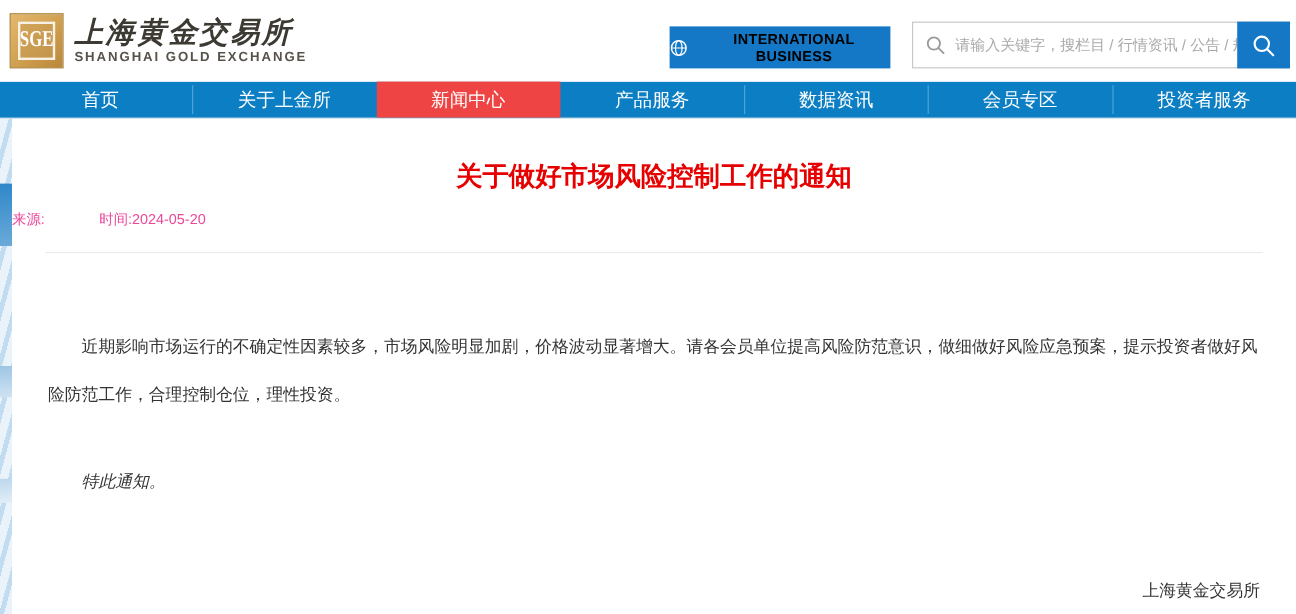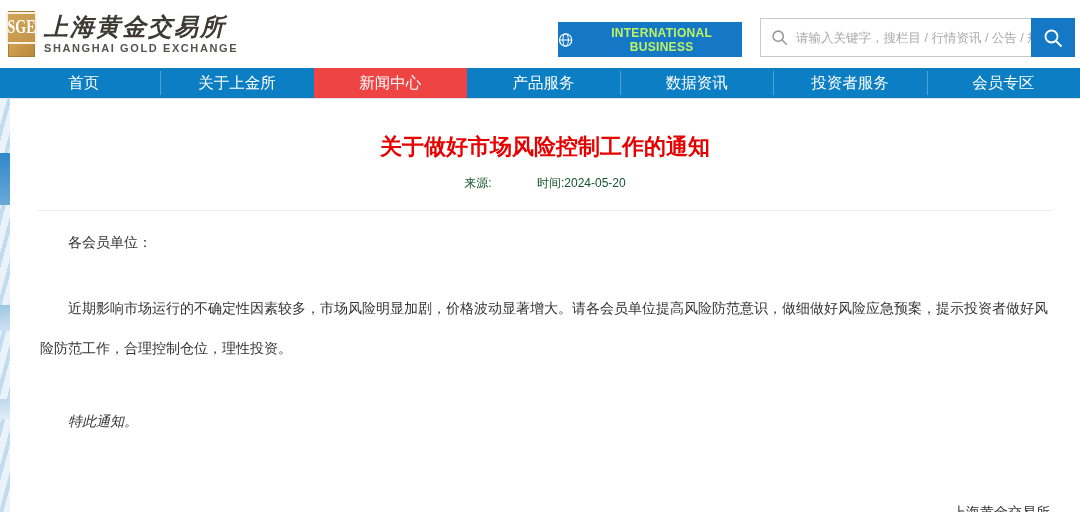--- a/index.html
+++ b/index.html
@@ -3,40 +3,40 @@
 <meta charset="utf-8">
 <style>
   * { margin:0; padding:0; box-sizing:border-box; }
   html,body { width:1080px; height:512px; overflow:hidden;
     font-family:"Liberation Sans","DejaVu Sans",sans-serif; background:#ffffff; }
 
   
   .header { position:relative; height:68px; background:#ffffff; }
   .logo { position:absolute; left:8px; top:11px; display:flex; align-items:center; }
   .logo-square {
-    width:27px; height:46px;
+    width:45px; height:46px;
     background:linear-gradient(135deg,#e3b96f 0%,#cf9f4f 55%,#b8873a 100%);
     border:1px solid #a97e33;
-    display:flex; justify-content:center;
+    display:flex; align-items:center; justify-content:center;
   }
   .logo-square-inner {
     width:31px; height:32px; border:2px solid rgba(255,255,255,.85);
     background:linear-gradient(135deg,#d2a558,#c3944a);
     display:flex; align-items:center; justify-content:center;
   }
   .logo-monogram { color:#fff; font-weight:bold; font-size:14px; letter-spacing:0;
     font-family:"Liberation Serif","DejaVu Serif",serif; transform:scaleY(1.35); }
   .logo-text { margin-left:9px; }
   .logo-cn { font-family:"DejaVu Serif","Liberation Serif",serif; font-style:italic;
     font-weight:bold; font-size:24px; color:#3d3a33; letter-spacing:2px; line-height:24px; }
   .logo-en { font-size:11px; font-weight:bold; color:#57524a; letter-spacing:1.6px; margin-top:3px; }
 
   .intl-btn {
     position:absolute; left:558px; top:22px; width:184px; height:35px;
-    background:#1478c6; color:#bef264; border:none; cursor:pointer;
+    background:#1478c6; color:#000000; border:none; cursor:pointer;
     display:flex; align-items:center; justify-content:center; gap:8px;
     font-size:12px; font-weight:bold; letter-spacing:.3px;
     font-family:"Liberation Sans",sans-serif;
   }
 
   .searchbox {
     position:absolute; left:760px; top:18px; width:315px; height:39px;
     border:1px solid #c9c9c9; background:#fff; display:flex; align-items:center;
   }
   .searchbox .lens { margin:0 8px 0 10px; flex:0 0 auto; }
@@ -66,21 +66,21 @@
       linear-gradient(175deg,#bcd8ec,#e2eef7),
       repeating-linear-gradient(105deg, rgba(255,255,255,0) 0 7px, rgba(166,204,233,.6) 7px 11px);
     background-repeat:no-repeat,no-repeat,no-repeat,repeat;
     background-size:10px 52px,10px 26px,10px 20px,auto;
     background-position:0 54px,0 206px,0 300px,0 0;
   }
   .content { position:absolute; left:10px; right:0; top:0; bottom:0; background:#fff; }
 
   .article-title { margin-top:33px; text-align:center; color:#e60000;
     font-size:22px; font-weight:bold; }
-  .article-meta { margin-top:13px; text-align:center; font-size:12px; color:#14532d; }
+  .article-meta { margin-top:13px; text-align:left; font-size:12px; color:#ec4899; }
   .article-meta .meta-time { margin-left:42px; }
   .article-divider { border:none; border-top:1px solid #ececec; margin:18px 28px 0 28px; }
 
   .article-body { padding:21px 30px 0 30px; font-size:14px; color:#333; }
   .article-body .indent { text-indent:2em; }
   .salutation { line-height:20px; }
   .para { margin-top:36px; line-height:40px; }
   .closing { margin-top:43px; line-height:20px;font-style:italic; }
   .sign-name { margin-top:71px; text-align:right; padding-right:0px; line-height:20px; }
   .sign-date { margin-top:26px; text-align:right; line-height:20px; }
@@ -127,39 +127,38 @@
     </button>
   </div>
 </div>
 
 <div class="nav">
   <div class="nav-item">首页</div>
   <div class="nav-item">关于上金所</div>
   <div class="nav-item active">新闻中心</div>
   <div class="nav-item">产品服务</div>
   <div class="nav-item">数据资讯</div>
+  <div class="nav-item">会员专区</div>
   <div class="nav-item">投资者服务</div>
-  <div class="nav-item">会员专区</div>
 </div>
 
 <div class="page">
   <div class="deco-stripe"></div>
 
   <div class="content">
     <h1 class="article-title">关于做好市场风险控制工作的通知</h1>
 
     <div class="article-meta">
       <span class="meta-source">来源:</span>
       <span class="meta-time">时间:2024-05-20</span>
     </div>
 
     <hr class="article-divider">
 
     <div class="article-body">
-      <p class="salutation indent">各会员单位：</p>
       <p class="para indent">近期影响市场运行的不确定性因素较多，市场风险明显加剧，价格波动显著增大。请各会员单位提高风险防范意识，做细做好风险应急预案，提示投资者做好风险防范工作，合理控制仓位，理性投资。</p>
       <p class="closing indent">特此通知。</p>
       <p class="sign-name">上海黄金交易所</p>
       <p class="sign-date">2024年5月20日</p>
     </div>
   </div>
 
   <div class="footer-band"></div>
 </div>
 

